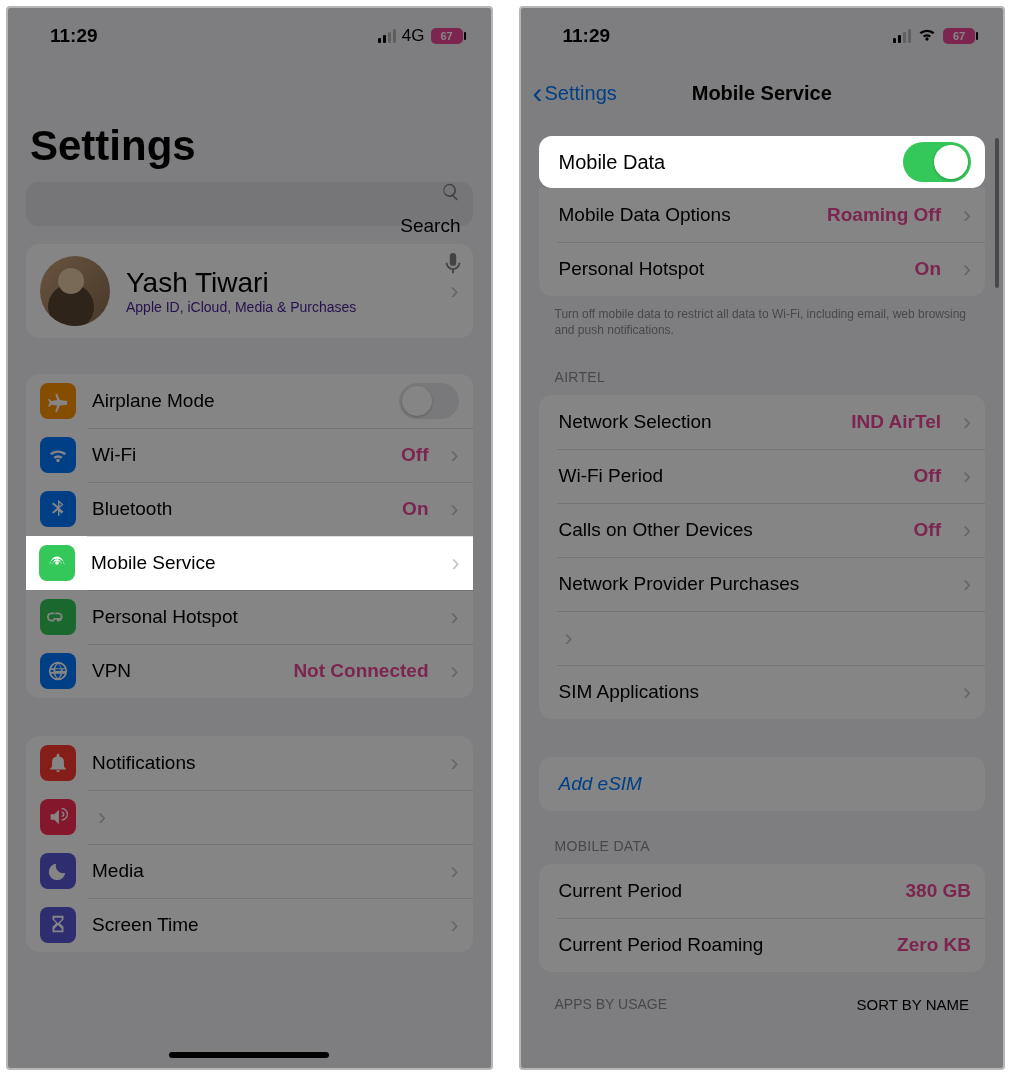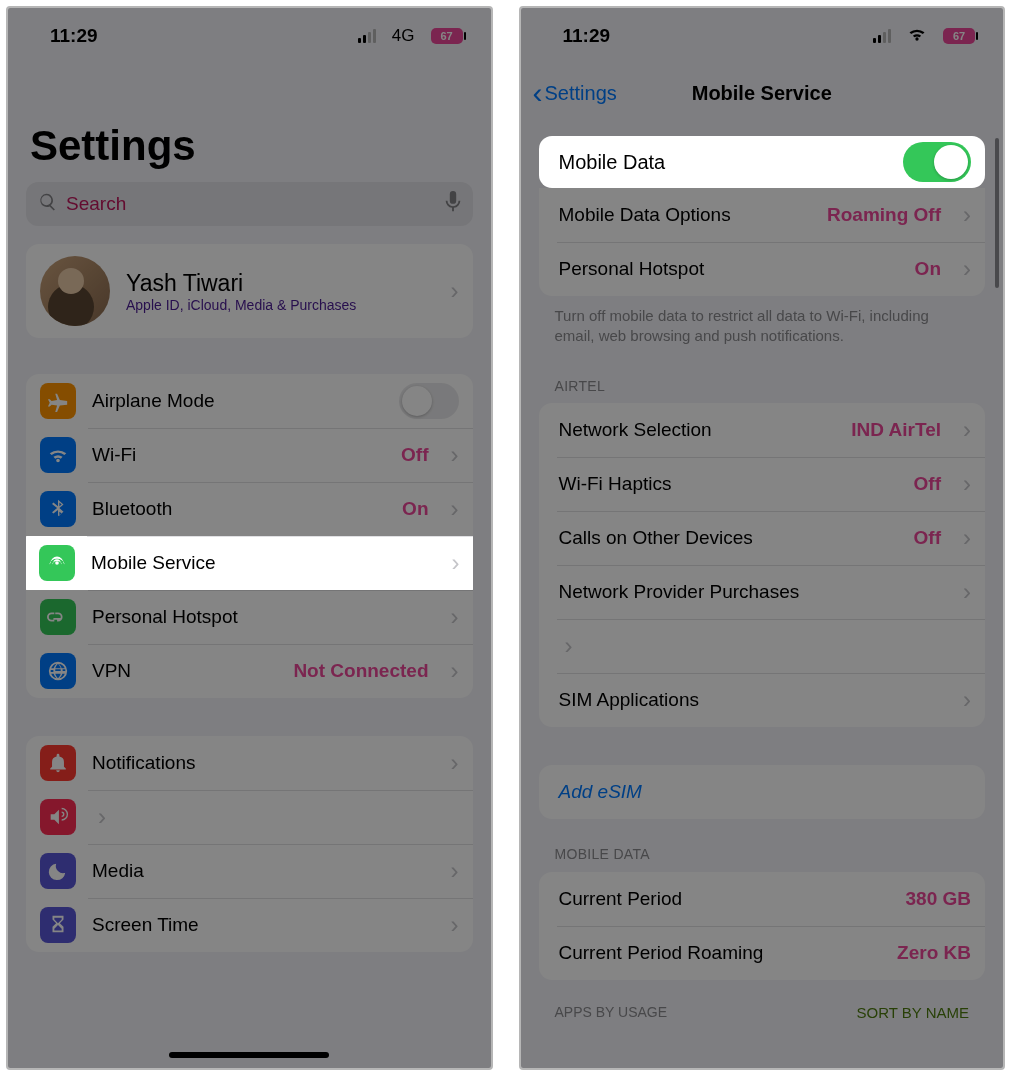--- a/index.html
+++ b/index.html
@@ -32,21 +32,21 @@
   .status-bar {
     height:44px;
     display:flex;
     align-items:center;
     justify-content:space-between;
     padding:12px 28px 0 42px;
     font-size:19px;
     font-weight:600;
     color:#000;
   }
-  .status-right { display:flex; align-items:center; gap:16px; }
+  .status-right { display:flex; align-items:center; gap:6px; }
   .signal-bars { display:flex; align-items:flex-end; gap:2px; height:14px; }
   .signal-bars span { width:3px; background:#000; border-radius:1px; }
   .signal-bars span:nth-child(1){height:5px;}
   .signal-bars span:nth-child(2){height:8px;}
   .signal-bars span:nth-child(3){height:11px; background:#b7b7b7;}
   .signal-bars span:nth-child(4){height:14px; background:#b7b7b7;}
   .net-label { font-size:17px; font-weight:500; }
   .wifi-icon svg { width:20px; height:20px; }
   .battery {
     display:flex; align-items:center; justify-content:center;
@@ -65,25 +65,26 @@
     color:#000;
     padding:70px 22px 12px;
   }
   
   .search-bar {
     margin:0 18px;
     height:44px;
     background:#e3e3e8;
     border-radius:12px;
     display:flex;
-    align-items:center;
+    align-items:flex-end;
     padding:0 12px;
     gap:8px;
-    color:#be185d;
+    color:#000000;
     font-size:19px;
+    flex-direction:column;
   }
   .search-bar .spacer{flex:1;}
   .mic-icon svg{width:16px;height:22px;}
   .search-icon svg{width:20px;height:20px;}
   
   .group {
     margin:18px 18px 0;
     background:#fff;
     border-radius:13px;
     overflow:hidden;
@@ -124,21 +125,21 @@
   }
   .avatar::after{
     content:"";
     position:absolute;
     left:18px; top:12px;
     width:26px; height:26px;
     border-radius:50%;
     background:#e8c9a8;
     box-shadow: 0 26px 0 10px #5a4632;
   }
-  .name-block .nm{font-size:23px;font-weight:500;}
+  .name-block .nm{font-size:28px;font-weight:500;}
   .name-block .sb{font-size:14px;color:#4c1d95;}
   
   .toggle {
     width:60px; height:36px; border-radius:18px;
     background:#e9e9eb; position:relative; flex-shrink:0;
   }
   .toggle .knob{
     position:absolute; top:3px; left:3px;
     width:30px; height:30px; border-radius:50%;
     background:#fff; box-shadow:0 1px 3px rgba(0,0,0,0.25);
@@ -169,28 +170,28 @@
   .nav-title{
     position:absolute; left:0; right:0;
     text-align:center;
     font-size:20px; font-weight:600; color:#000;
     pointer-events:none;
   }
   
   .phone.r .row + .row::before{ left:18px; }
   .phone.r .row{ padding-left:20px; }
   .footer-note, .section-header{
-    font-size:15px; color:#8a8a8e;
+    font-size:12px; color:#8a8a8e;
     padding:10px 34px 4px;
     line-height:1.35;
   }
   .section-header{ text-transform:uppercase; font-size:14px; letter-spacing:.3px; padding-top:26px;}
   .link-row{ color:#007aff;font-style:italic; }
   .sort-link{
-    font-size:15px; color:#4d7c0f; text-transform:uppercase;
+    font-size:15px; color:#000000; text-transform:uppercase;
     position:absolute; right:34px;
   }
   .apps-row{
     display:flex; align-items:baseline;
     padding:24px 0 8px 34px;
     font-size:14px; color:#8a8a8e;
     position:relative;
     text-transform:uppercase;
   }
   
@@ -424,21 +425,21 @@
   <div class="footer-note">Turn off mobile data to restrict all data to Wi-Fi, including email, web browsing and push notifications.</div>
 
   <div class="section-header">AIRTEL</div>
   <div class="group" style="margin-top:4px;">
     <div class="row">
       <span class="label">Network Selection</span>
       <span class="value">IND AirTel</span>
       <span class="chev">›</span>
     </div>
     <div class="row">
-      <span class="label">Wi-Fi Haptics</span>
+      <span class="label">Wi-Fi Period</span>
       <span class="value">Off</span>
       <span class="chev">›</span>
     </div>
     <div class="row">
       <span class="label">Calls on Other Devices</span>
       <span class="value">Off</span>
       <span class="chev">›</span>
     </div>
     <div class="row">
       <span class="label">Network Provider Purchases</span>

